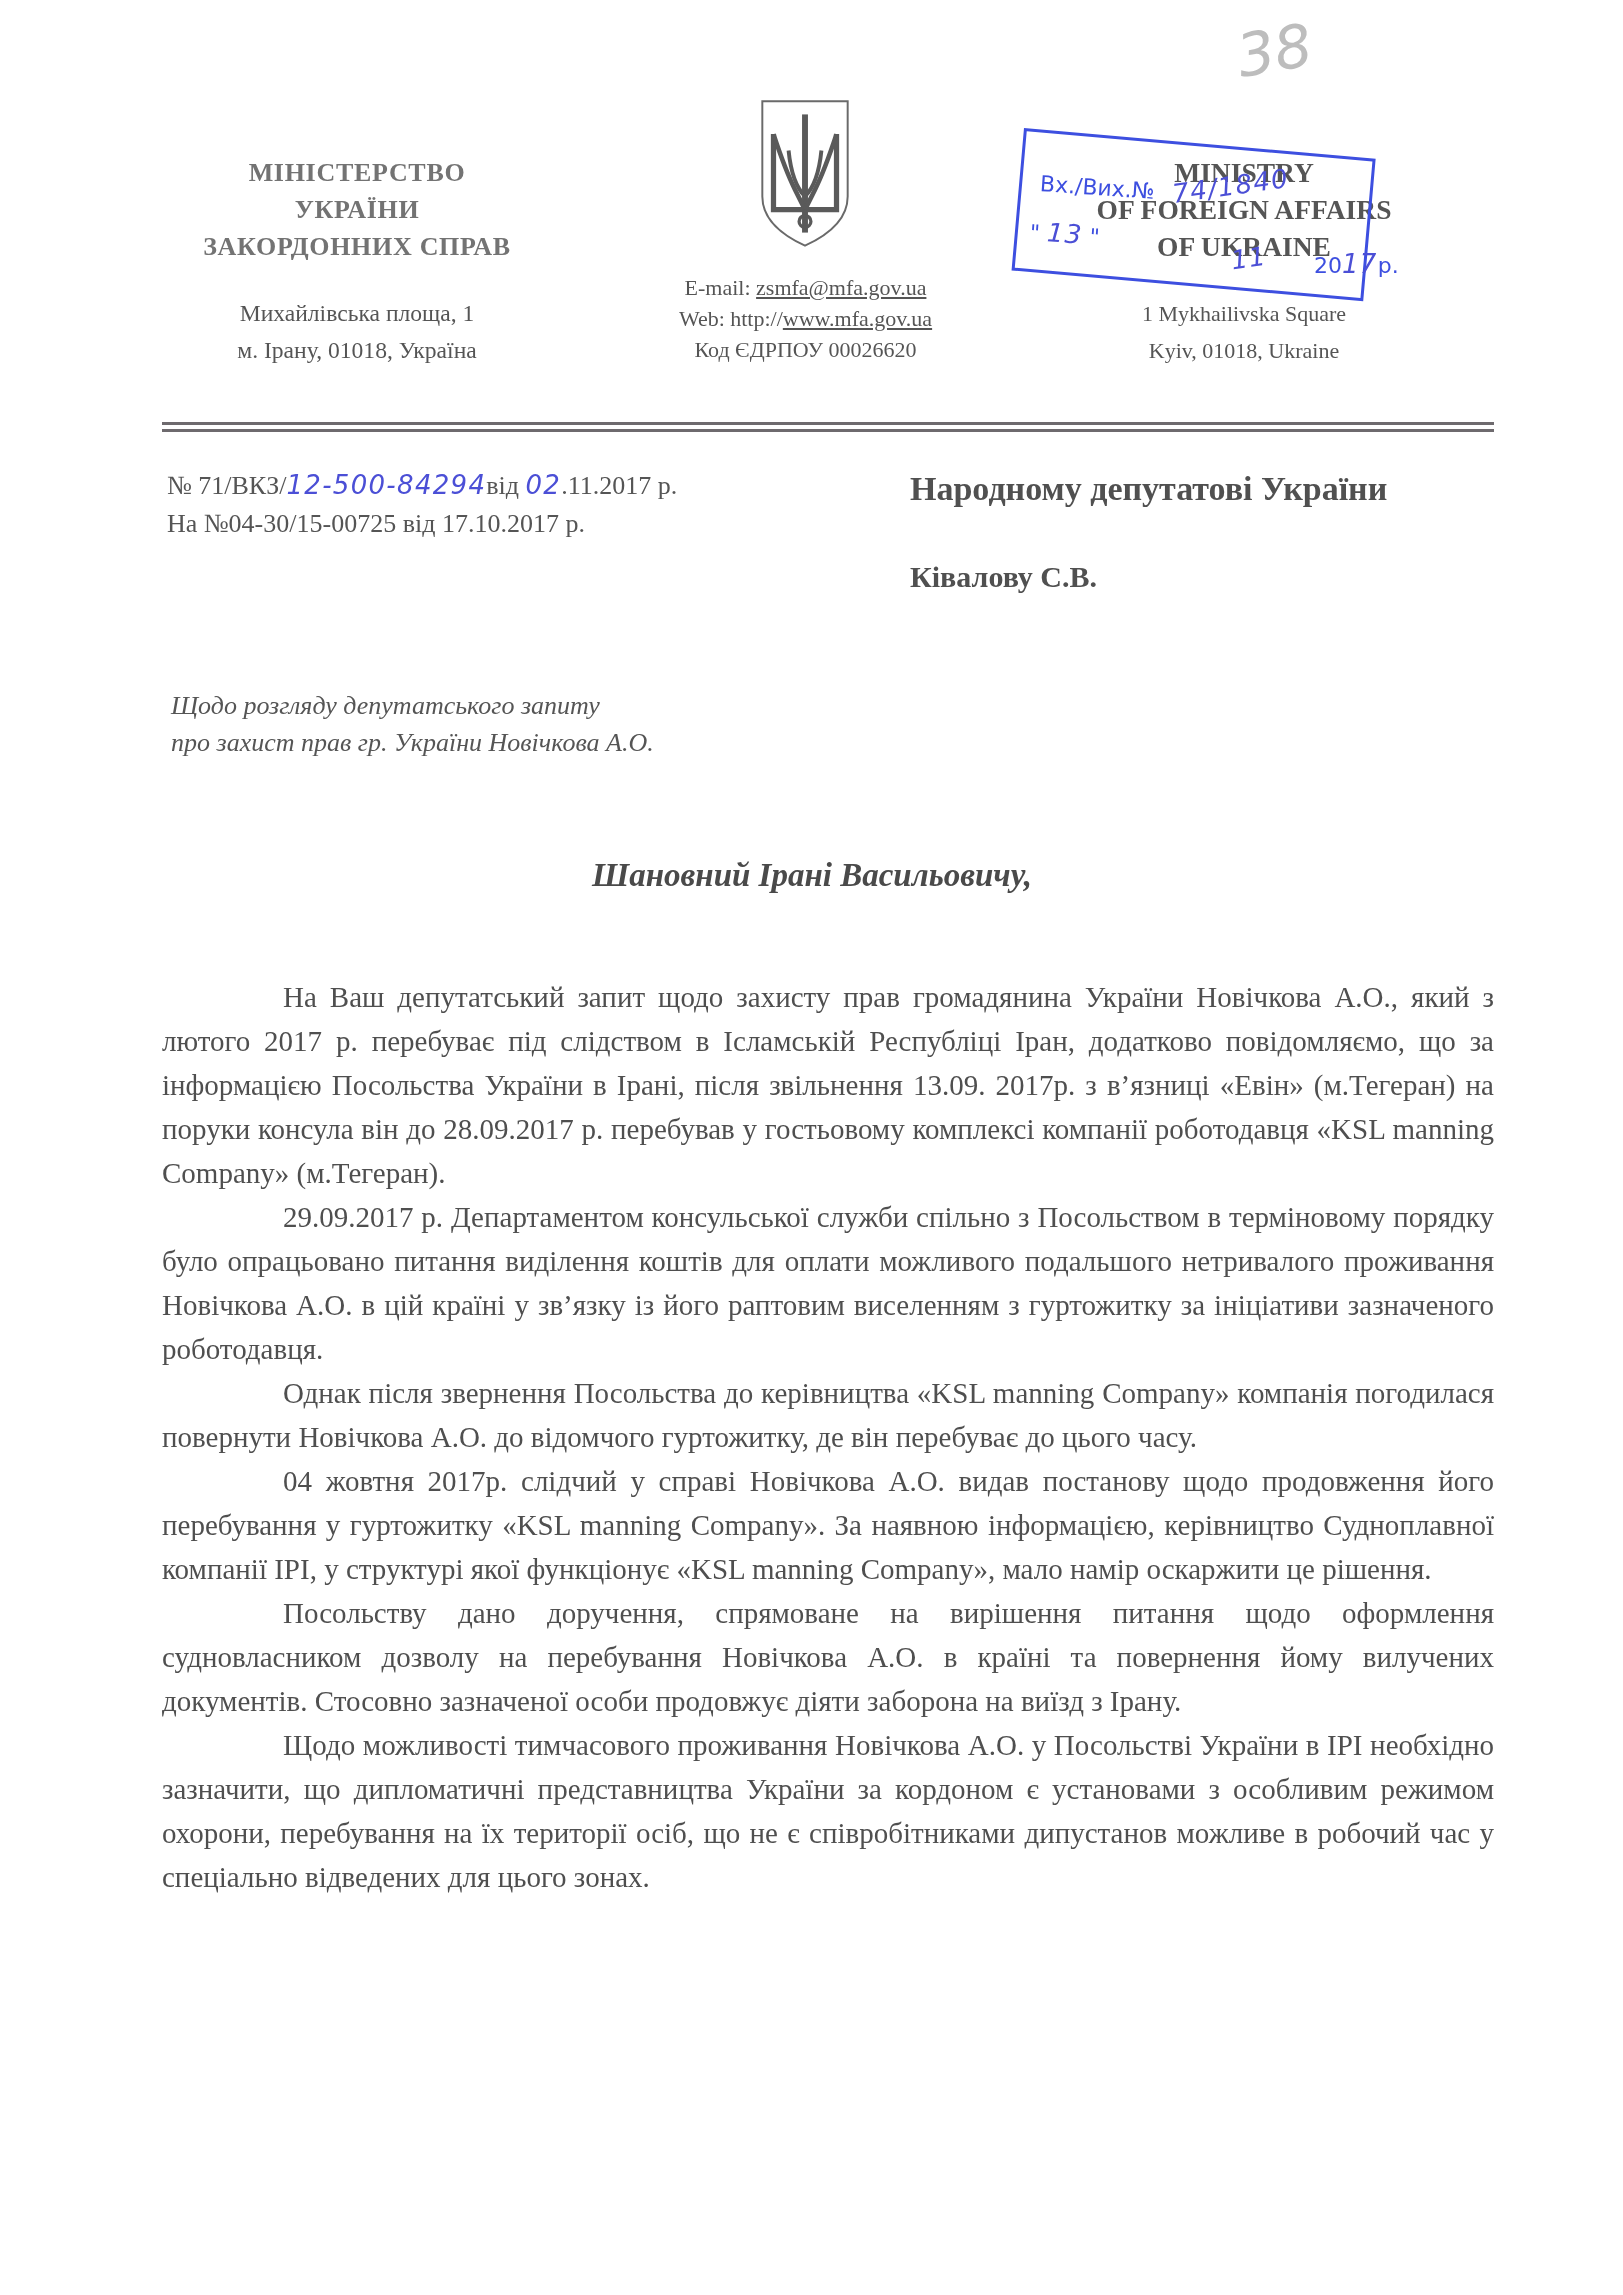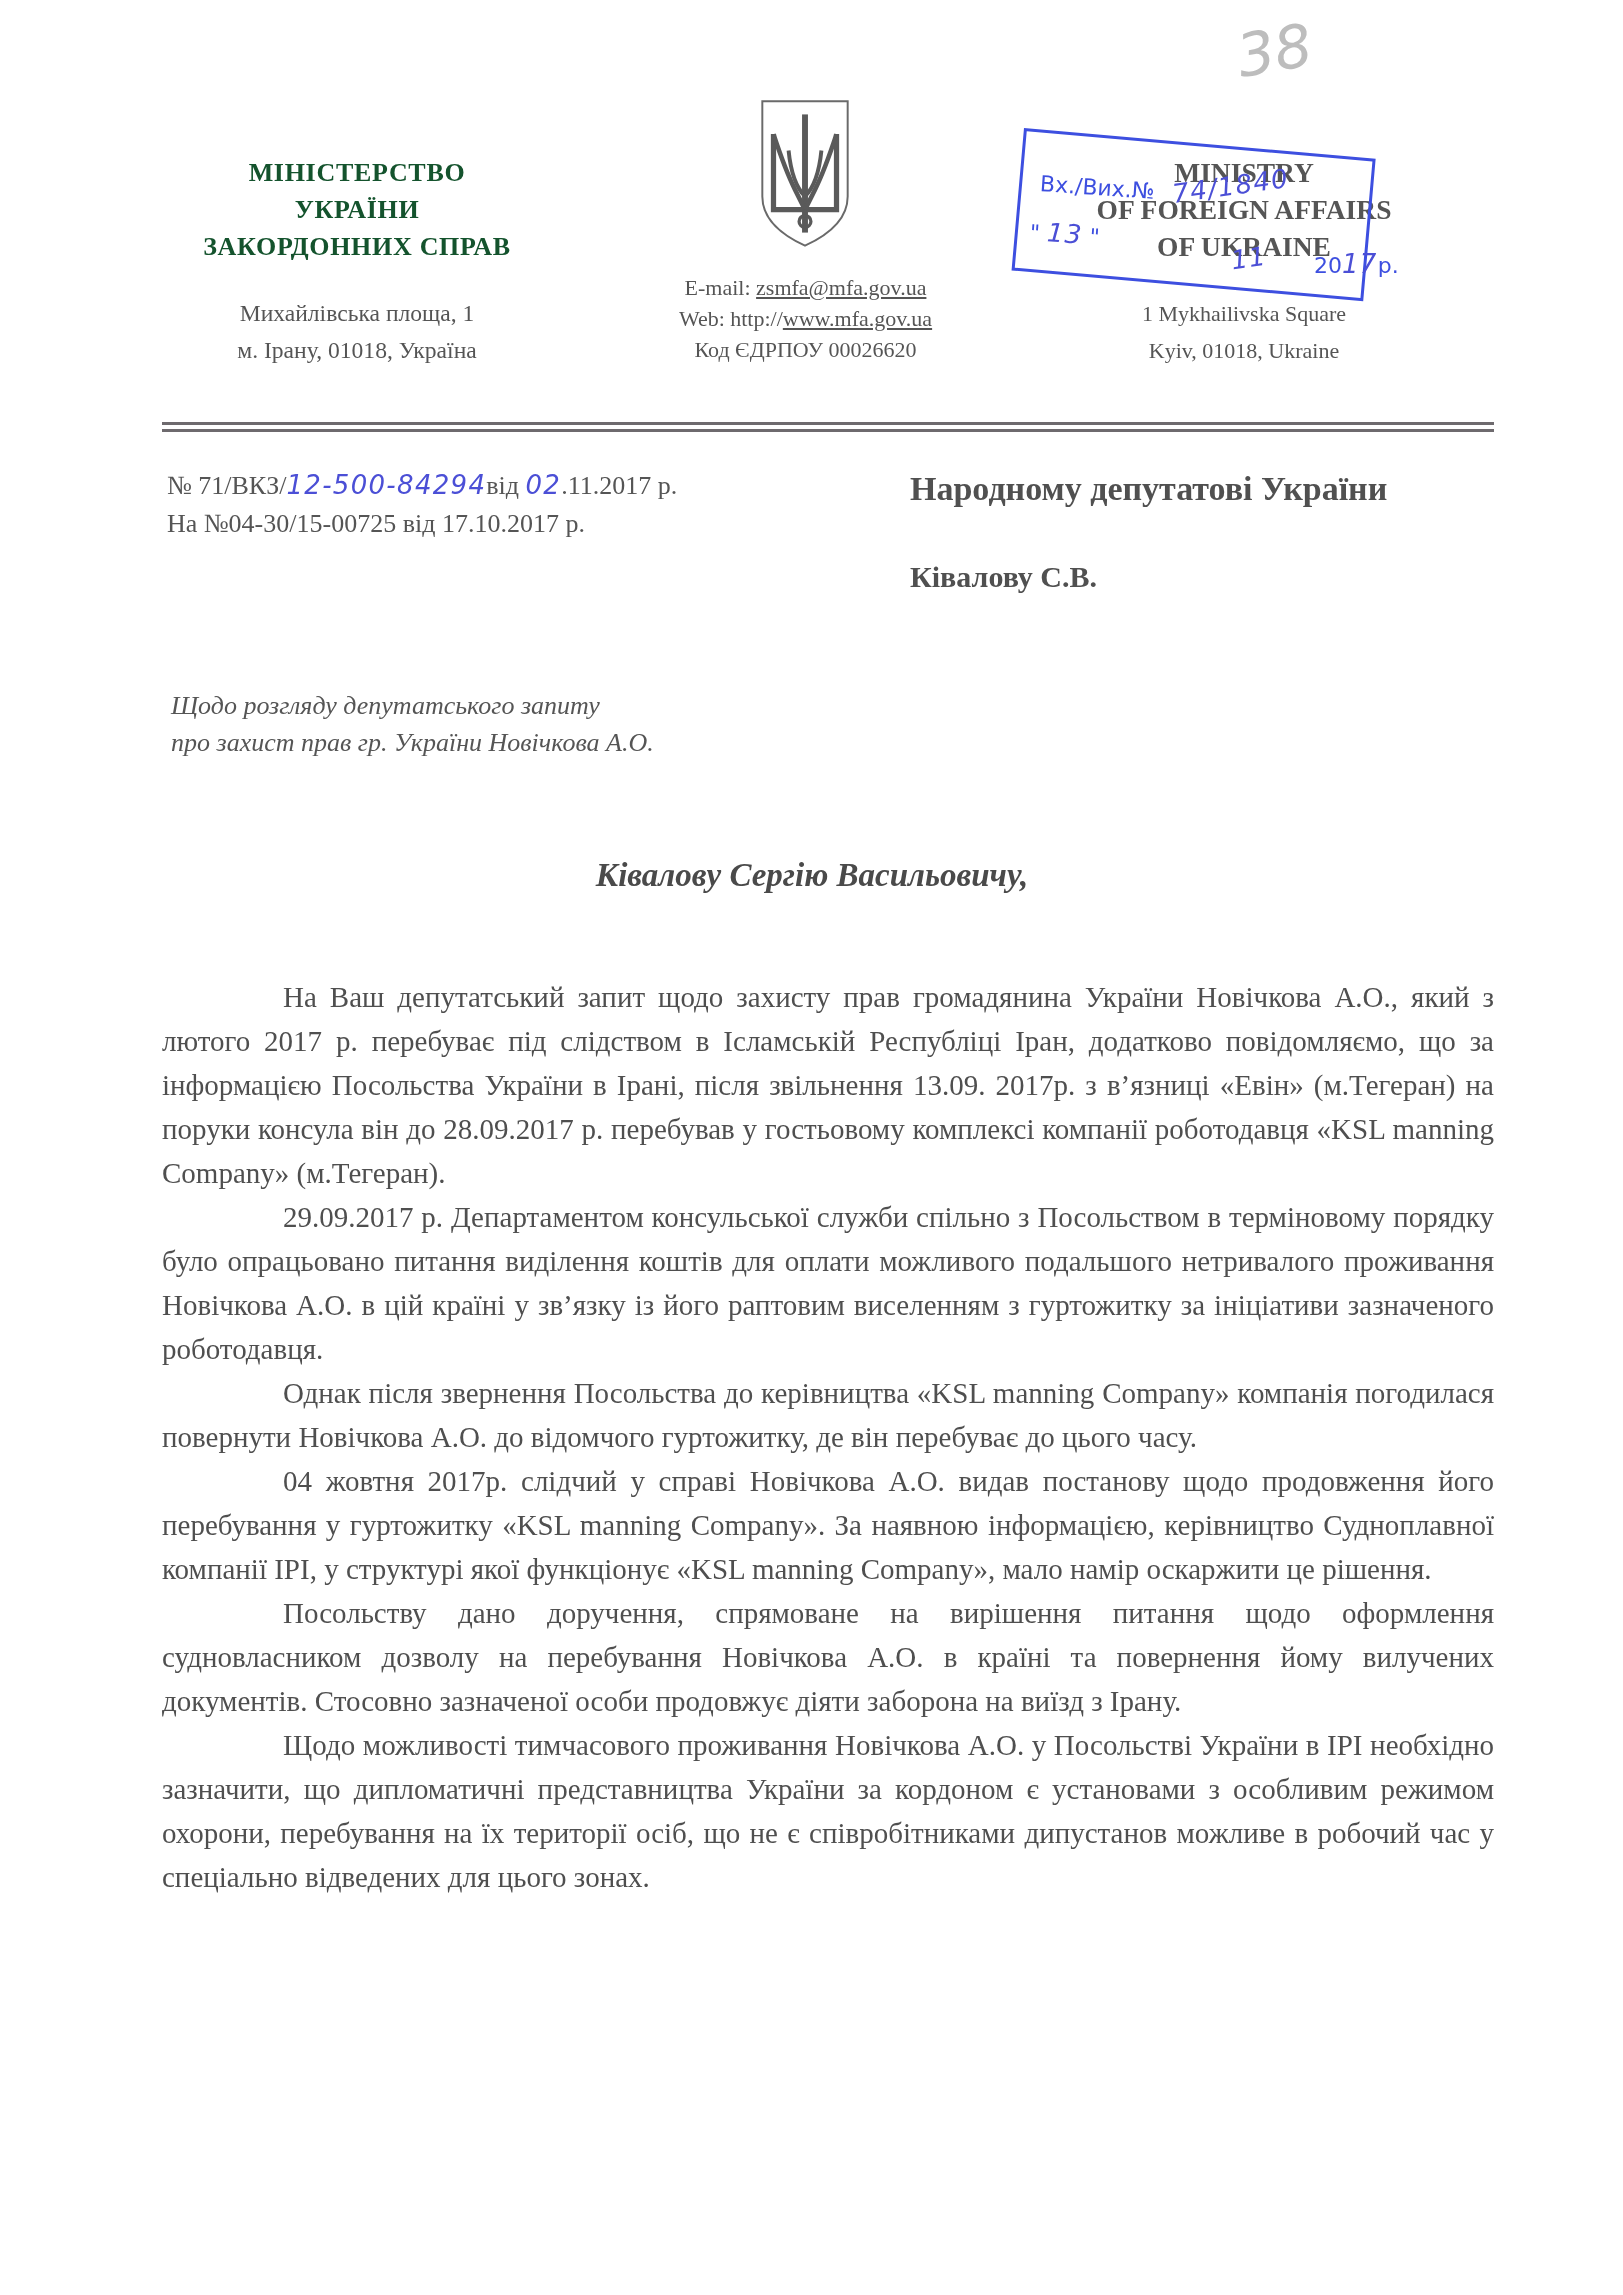--- a/index.html
+++ b/index.html
@@ -1,20 +1,20 @@
 <!DOCTYPE html>
 <html style="font-size:10.5px"><head>
 <meta charset="utf-8">
 <style>
   html, body { margin:0; padding:0; background:#ffffff; }
   body { width:1624px; height:2295px; position:relative; overflow:hidden;
          font-family:"Liberation Serif","DejaVu Serif",serif; color:#4a4a4a; }
   .abs { position:absolute; }
   .hdr-ua { left:154px; top:154px; width:406px; text-align:center;
-            font-weight:bold; font-size:26px; line-height:37px; letter-spacing:0.7px; color:#14532d; }
+            font-weight:bold; font-size:26px; line-height:37px; letter-spacing:0.7px; color:#737373; }
   .hdr-ua-addr { left:154px; top:295px; width:406px; text-align:center;
             font-size:23.6px; line-height:37px; color:#555; }
   .hdr-en { left:1041px; top:154px; width:406px; text-align:center;
             font-weight:bold; font-size:27.5px; line-height:37px; color:#555; }
   .hdr-en-addr { left:1041px; top:295px; width:406px; text-align:center;
             font-size:22px; line-height:37px; color:#555; }
   .contacts { left:550px; top:272px; width:511px; text-align:center;
             font-size:22px; line-height:31px; color:#555; }
   .contacts .u { text-decoration:underline; }
   .trident { left:759px; top:98px; width:92px; height:151px; }
@@ -101,21 +101,21 @@
 </div>
 
 <div class="abs recip">Народному депутатові  України</div>
 <div class="abs recip2">Ківалову С.В.</div>
 
 <div class="abs subject">
   <div>Щодо розгляду депутатського запиту</div>
   <div>про захист прав гр. України Новічкова А.О.</div>
 </div>
 
-<div class="abs salut">Ківалову Сергію Васильовичу,</div>
+<div class="abs salut">Шановний Ірані Васильовичу,</div>
 
 <div class="abs body">
   <p>На Ваш депутатський запит щодо захисту прав громадянина України Новічкова А.О., який з лютого 2017 р. перебуває під слідством в Ісламській Республіці Іран, додатково повідомляємо, що за інформацією Посольства України в Ірані, після звільнення 13.09. 2017р. з в’язниці «Евін» (м.Тегеран) на поруки консула він до 28.09.2017 р. перебував у гостьовому комплексі компанії роботодавця «KSL manning Company» (м.Тегеран).</p>
   <p>29.09.2017 р. Департаментом консульської служби спільно з Посольством в терміновому порядку було опрацьовано питання виділення коштів  для оплати можливого подальшого нетривалого проживання Новічкова А.О.  в цій країні у зв’язку із його раптовим виселенням з гуртожитку за ініціативи зазначеного роботодавця.</p>
   <p>Однак після звернення Посольства до керівництва «KSL manning Company» компанія погодилася повернути Новічкова А.О. до відомчого гуртожитку, де він перебуває до цього часу.</p>
   <p>04 жовтня 2017р. слідчий у справі Новічкова А.О. видав постанову щодо продовження його перебування у гуртожитку «KSL manning Company». За наявною інформацією, керівництво Судноплавної компанії IPI, у структурі якої функціонує «KSL manning Company», мало намір оскаржити це рішення.</p>
   <p>Посольству дано доручення, спрямоване на вирішення питання щодо оформлення судновласником дозволу на перебування Новічкова А.О. в країні та повернення йому вилучених документів. Стосовно зазначеної особи продовжує діяти заборона на виїзд з Ірану.</p>
   <p>Щодо можливості тимчасового проживання Новічкова А.О. у Посольстві України в IPI необхідно зазначити, що дипломатичні представництва України за кордоном є установами з особливим режимом охорони, перебування на їх території осіб, що не є співробітниками дипустанов можливе в робочий час у спеціально відведених для цього зонах.</p>
 </div>
 

